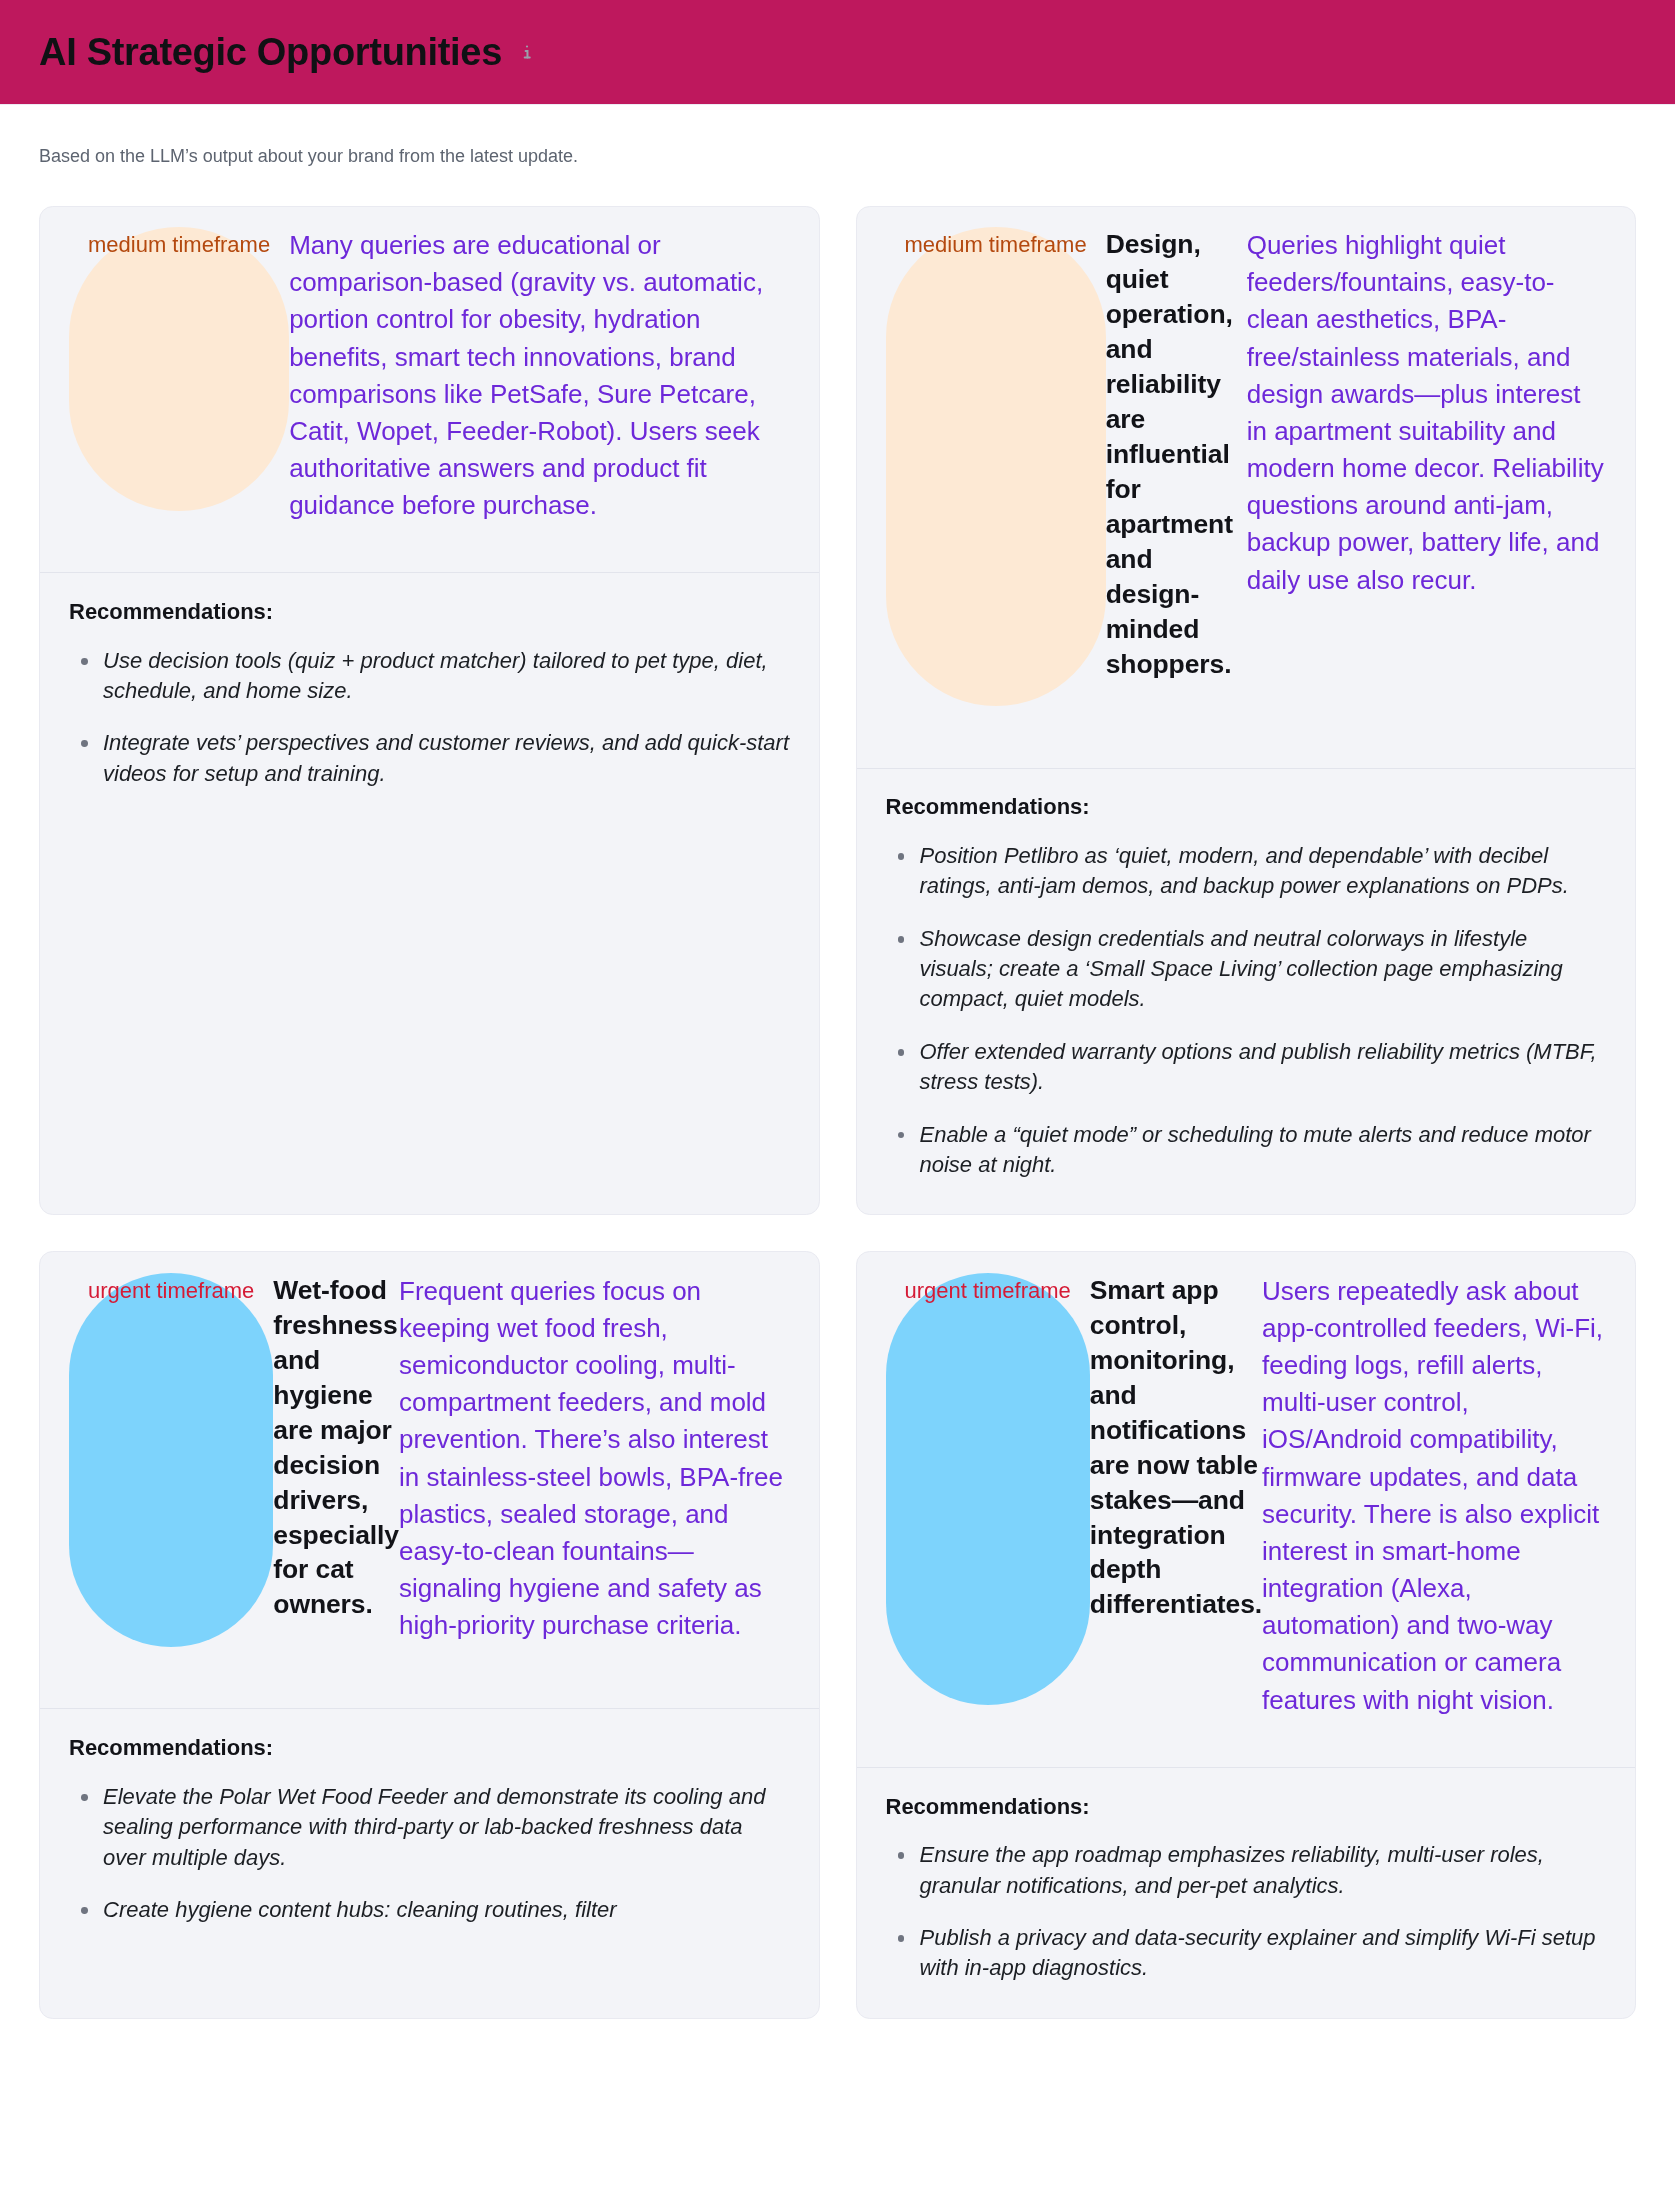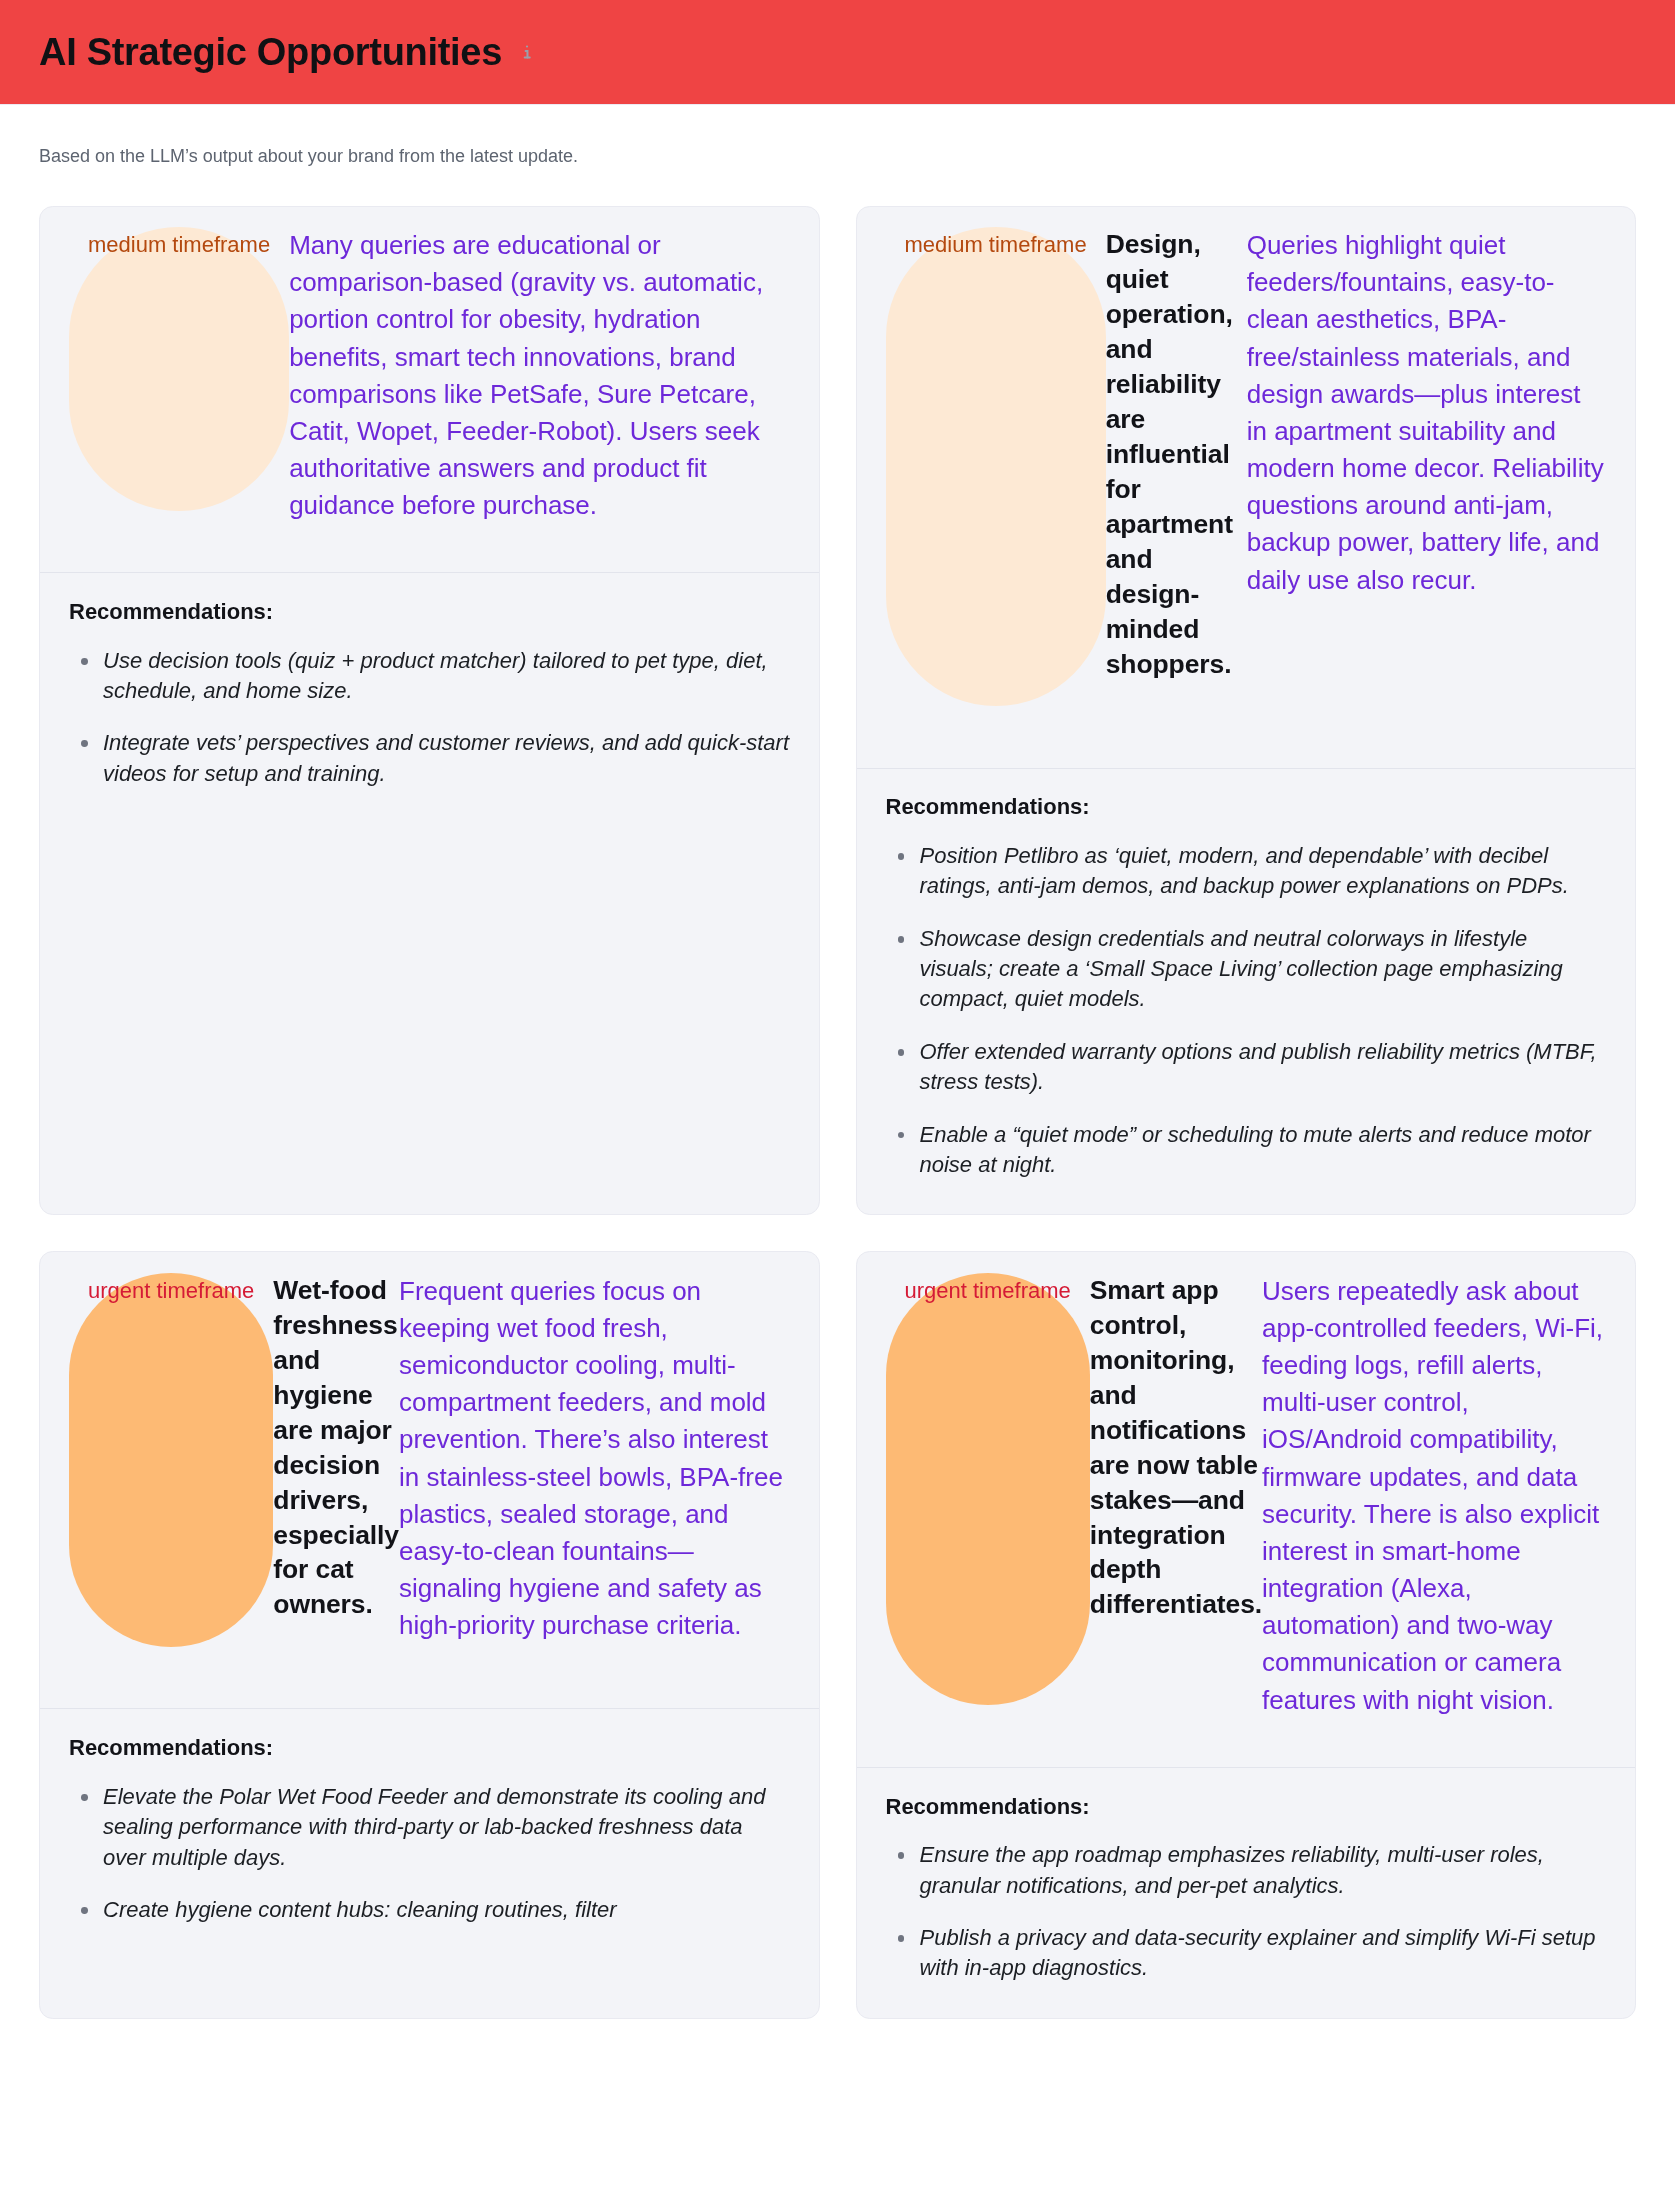--- a/index.html
+++ b/index.html
@@ -11,21 +11,21 @@
   }
   body { position: relative; overflow: hidden; height: 2192px; }
 
   
   .page-header {
     height: 105px;
     display: flex;
     align-items: center;
     padding: 0 39px;
     border-bottom: 1.7px solid #eceaf3;
-    background: #ef4444;
+    background: #be185d;
   }
   .page-title {
     font-size: 38px;
     font-weight: 700;
     color: #101114;
     letter-spacing: -0.3px;
     line-height: 1;
   }
   .info-icon {
     margin-left: 13.7px;
@@ -85,21 +85,21 @@
     border-radius: 855px;
     font-size: 22px;
     line-height: 1.1;
     white-space: nowrap;
   }
   .badge.medium {
     background: #fde9d4;
     color: #b4490f;
   }
   .badge.urgent {
-    background: #fdba74;
+    background: #7dd3fc;
     color: #d51b36;
   }
 
   .card-title {
     font-size: 26.5px;
     font-weight: 700;
     color: #121318;
     line-height: 1.32;
     letter-spacing: -0.1px;
     margin-bottom: 38px;

